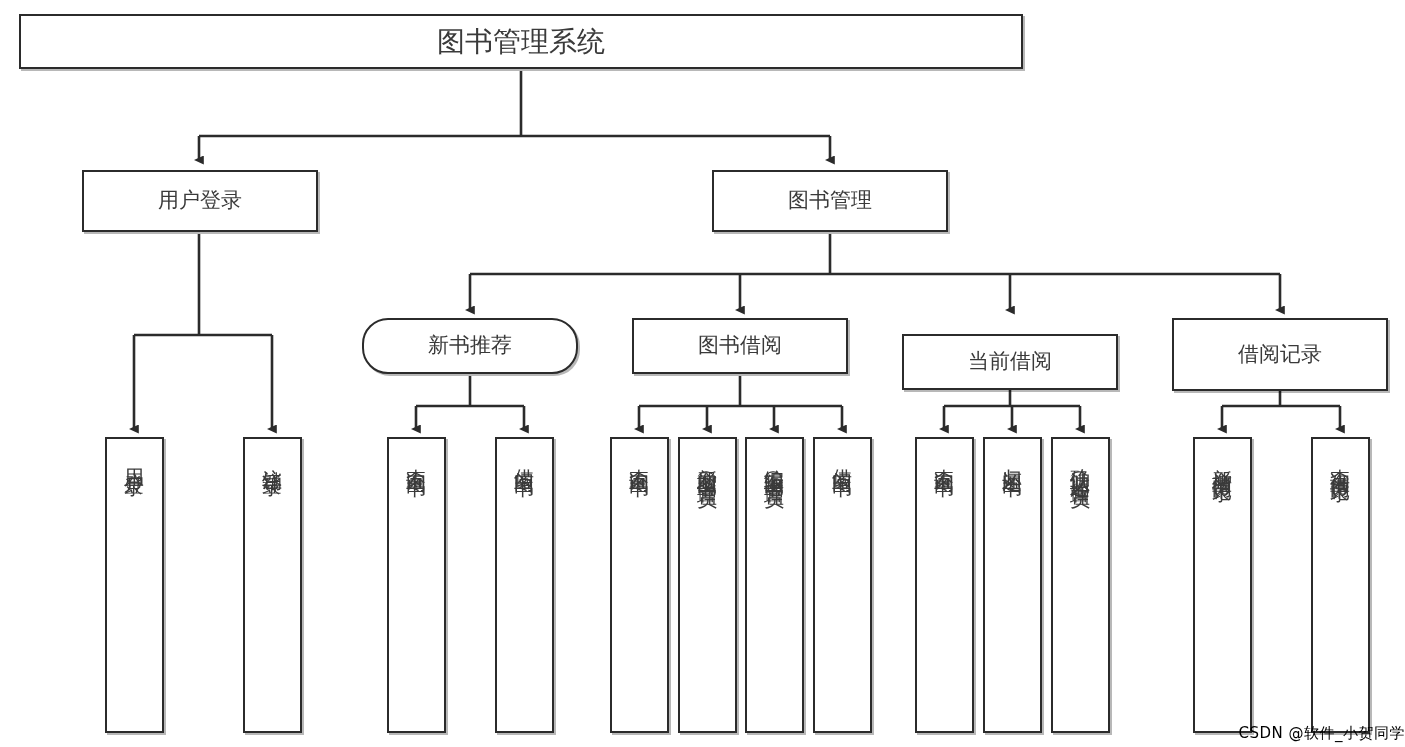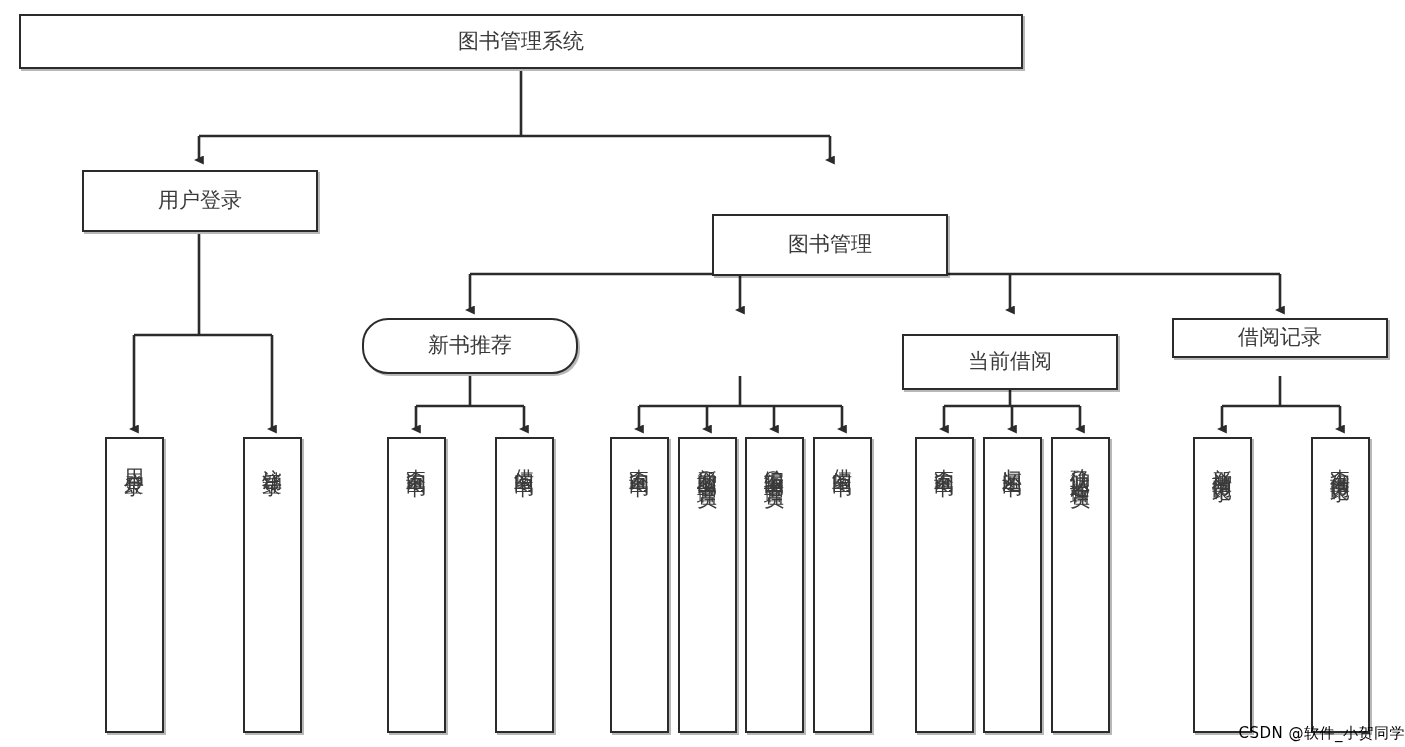--- a/index.html
+++ b/index.html
@@ -39,21 +39,21 @@
   .node-label {
     color: #3a3a3a;
     text-align: center;
     line-height: 1.12;
     white-space: pre;
   }
   .horiz .node-label {
     font-size: 21px;
   }
   .node.root .node-label {
-    font-size: 21px;
+    font-size: 28px;
   }
   .vert {
     align-items: flex-start;
     justify-content: center;
     padding-top: 14px;
   }
   .vert .node-label {
     writing-mode: vertical-rl;
     text-orientation: upright;
     font-size: 20px;
@@ -139,31 +139,34 @@
     </g>
   </svg>
 
   <div class="node root horiz" style="left:19px; top:14px; width:1004px; height:55px;">
     <span class="node-label">图书管理系统</span>
   </div>
 
   <div class="node horiz" style="left:82px; top:170px; width:236px; height:62px;">
     <span class="node-label">用户登录</span>
   </div>
-  <div class="node horiz" style="left:712px; top:170px; width:236px; height:62px;margin-top:44px;">
+  <div class="node horiz" style="left:712px; top:170px; width:236px; height:62px;">
     <span class="node-label">图书管理</span>
   </div>
 
   <div class="node horiz" style="left:362px; top:318px; width:216px; height:56px;border-radius:26px;">
     <span class="node-label">新书推荐</span>
   </div>
+  <div class="node horiz" style="left:632px; top:318px; width:216px; height:56px;">
+    <span class="node-label">图书借阅</span>
+  </div>
   <div class="node horiz" style="left:902px; top:318px; width:216px; height:56px;margin-top:16px;">
     <span class="node-label">当前借阅</span>
   </div>
-  <div class="node horiz" style="left:1172px; top:318px; width:216px; height:40px;">
+  <div class="node horiz" style="left:1172px; top:318px; width:216px; height:73px;">
     <span class="node-label">借阅记录</span>
   </div>
 
   <div class="node vert" style="left:105px; top:437px; width:59px; height:296px;">
     <span class="node-label">用户登录</span>
   </div>
   <div class="node vert" style="left:243px; top:437px; width:59px; height:296px;">
     <span class="node-label">注销登录</span>
   </div>
 

